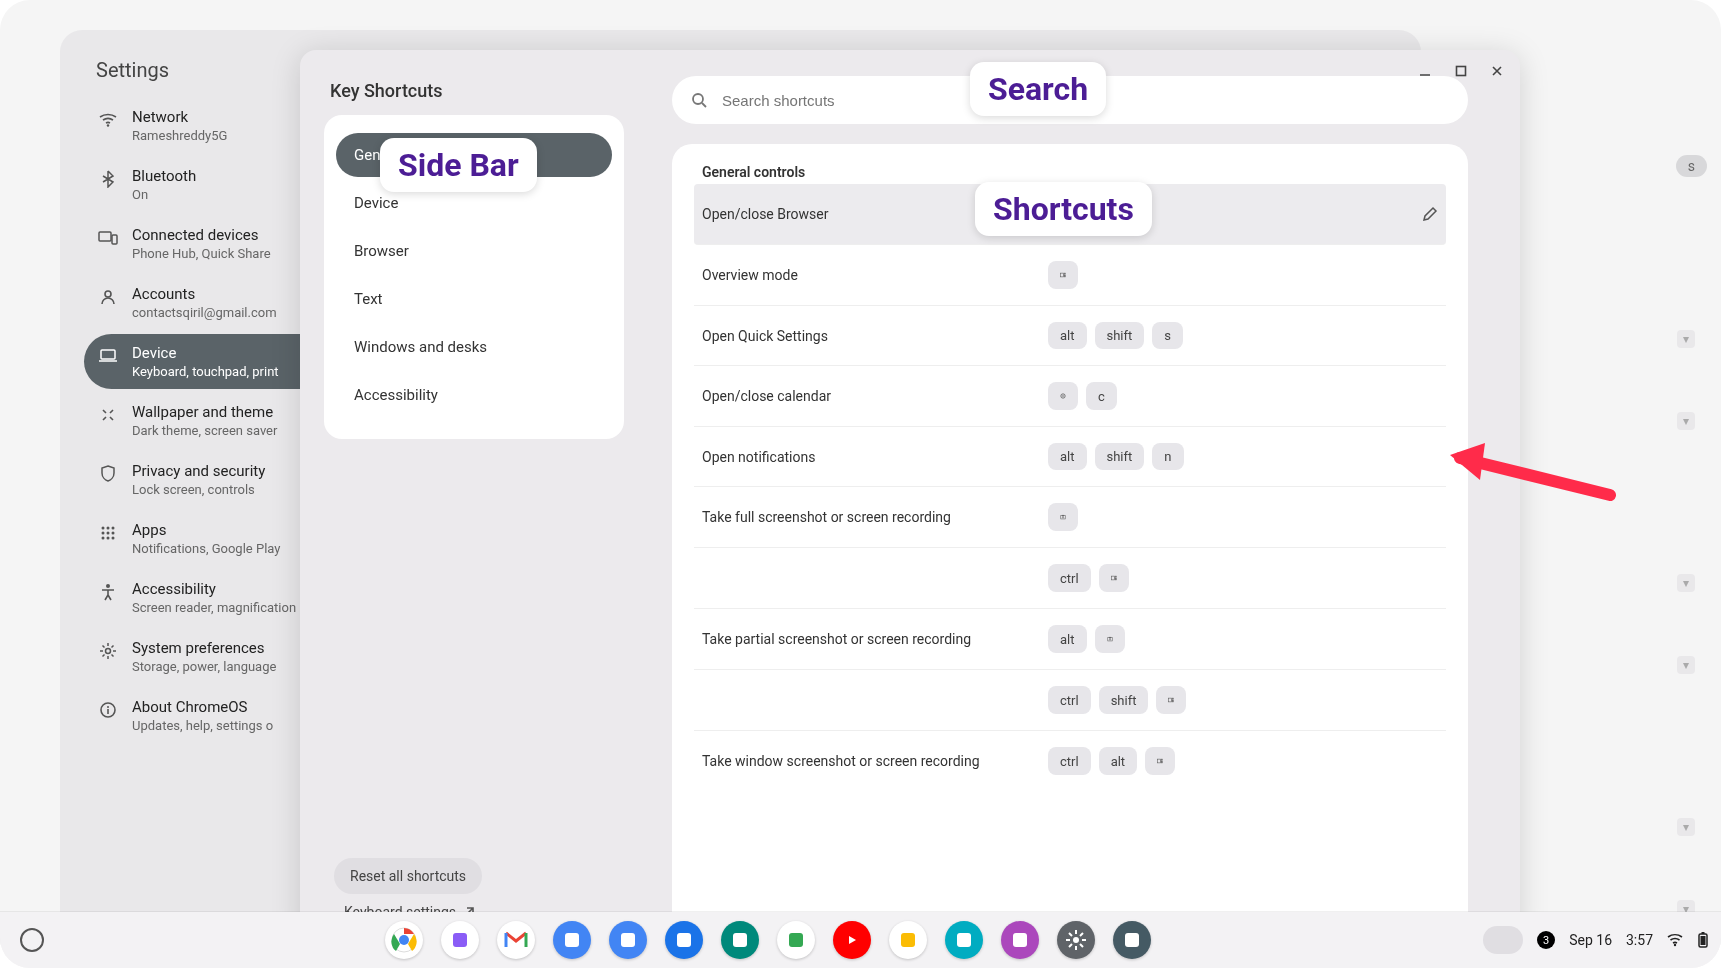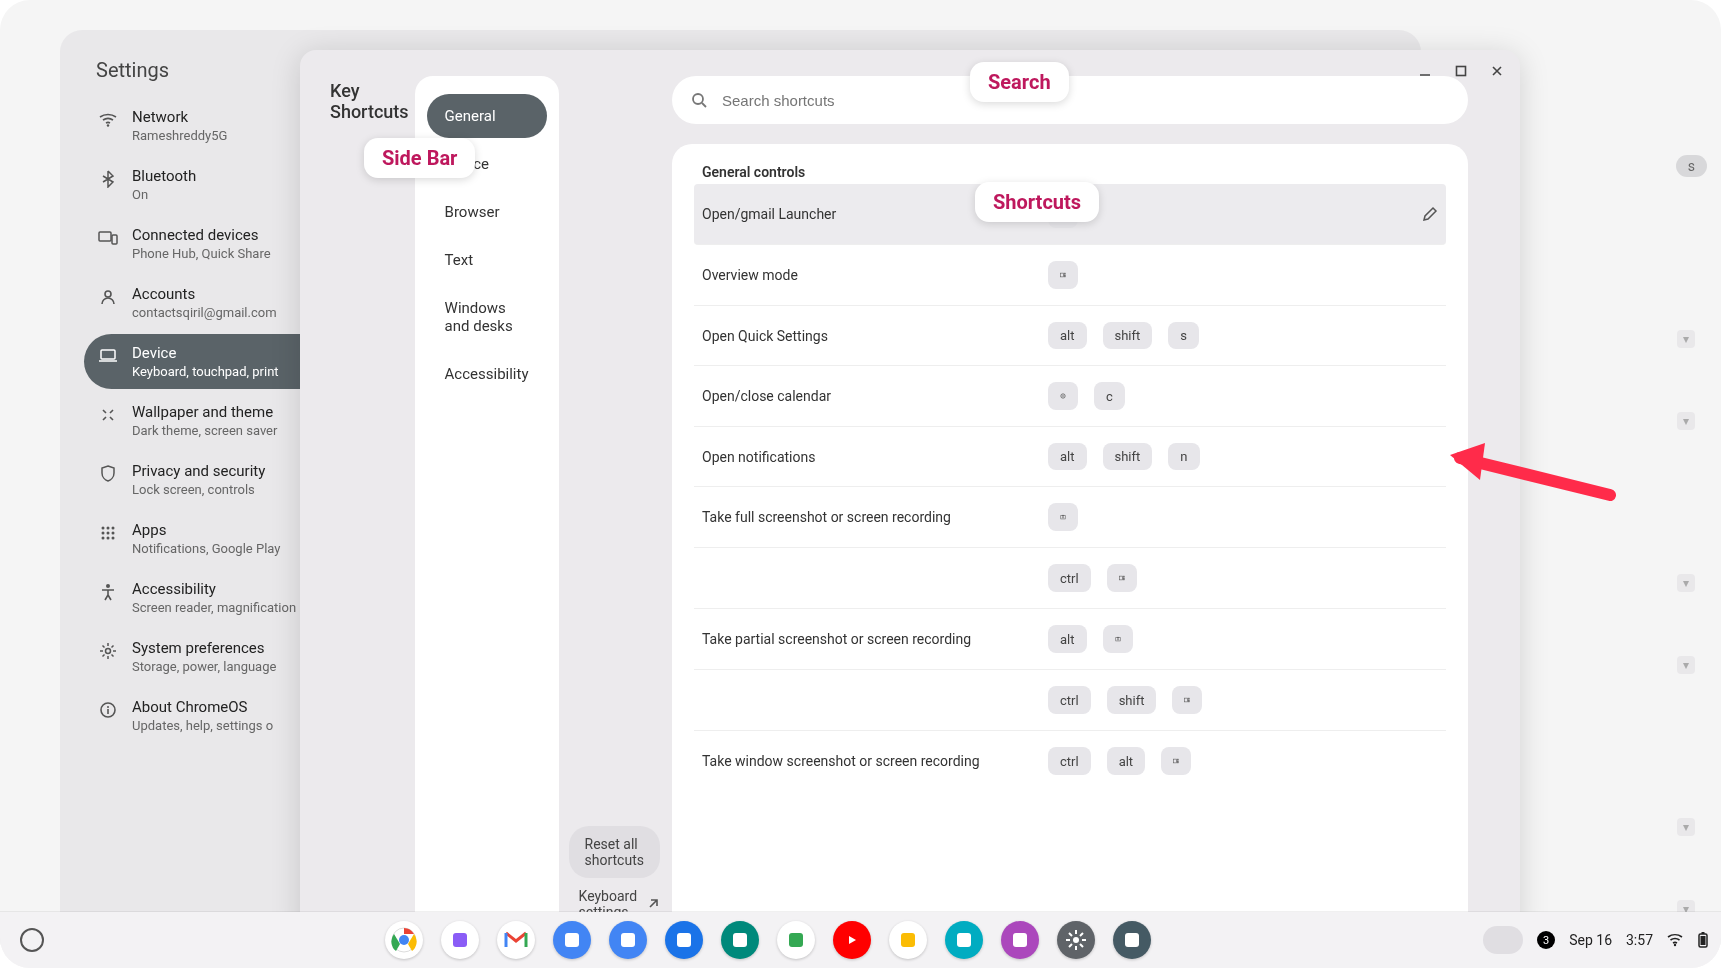--- a/index.html
+++ b/index.html
@@ -75,21 +75,21 @@
     display:flex; align-items:center; justify-content:center;
     color:#444; font-size:14px;
   }
 
   .shortcuts-body {
     display:flex; flex:1; padding: 26px 24px 0 24px; gap: 0px;
     overflow:hidden;
   }
   .shortcuts-side {
     width: 320px; flex:none;
-    display:flex; 
+    display:flex; flex-direction:column;
     padding-right: 20px;
   }
   .side-title {
     font-size: 18px; color:#333; font-weight:500;
     padding: 4px 6px 14px 6px;
   }
   .side-card {
     background:#fff; border-radius: 18px; padding: 18px 12px 22px 12px;
     display:flex; flex-direction:column; gap:4px;
   }
@@ -143,36 +143,36 @@
     padding: 0 8px 4px 8px;
   }
   .row {
     display:flex; align-items:center;
     padding: 16px 8px;
     border-bottom: 1px solid #eee;
     gap: 16px;
   }
   .row:last-child { border-bottom:none; }
   .row .label { font-size: 14px; color:#333; flex:0 0 330px; }
-  .row .keys { display:flex; gap:16px; flex:1; }
+  .row .keys { display:flex; gap:8px; flex:1; }
   .row .edit { margin-left:auto; color:#555; }
   .row.highlight { background:#ecebee; border-radius: 4px; }
   .key {
     background:#e7e6ea; border-radius: 8px;
     padding: 6px 12px; font-size: 13px; color:#444;
     display:inline-flex; align-items:center; justify-content:center;
     min-width: 28px;
   }
   .kc { width:30px; height:28px; display:inline-flex; align-items:center; justify-content:center; }
 
   
   .callout {
     position:absolute;
-    background:#fff; color:#be185d;
-    font-weight:700; font-size:20px;
+    background:#fff; color:#4c1d95;
+    font-weight:700; font-size:32px;
     padding: 8px 18px; border-radius: 14px;
     box-shadow: 0 2px 8px rgba(0,0,0,0.15);
     z-index: 50;
   }
 
   
   .arrow {
     position:absolute;
     left: 1440px; top: 440px;
     width: 180px; height: 60px;
@@ -417,21 +417,21 @@
                 <circle cx="8" cy="8" r="5" fill="none" stroke="#777" stroke-width="1.8"></circle>
                 <path d="M12 12l4 4" stroke="#777" stroke-width="1.8"></path>
               </svg>
             </span>
           <input type="text" placeholder="Search shortcuts" style="">
         </div>
         <div class="content-card">
           <div class="section-heading">General controls</div>
           <div id="rows">
               <div class="row highlight">
-                <span class="label">Open/gmail Launcher</span>
+                <span class="label">Open/close Browser</span>
                 <span class="keys">
                   <span class="key kc">
                     <svg width="14" height="14" viewBox="0 0 14 14">
                       <circle cx="7" cy="7" r="5" fill="none" stroke="#555" stroke-width="1.8"></circle>
                       <circle cx="7" cy="7" r="1.8" fill="#555"></circle>
                     </svg>
                   </span>
                 </span>
                 <span class="edit">
                   <svg width="16" height="16" viewBox="0 0 16 16">
@@ -545,21 +545,21 @@
                   </span>
                 </span>
               </div>
             </div>
         </div>
       </div>
     </div>
   </div>
 
   <div class="callout" style="left:970px; top:62px;">Search</div>
-  <div class="callout" style="left:364px; top:138px;">Side Bar</div>
+  <div class="callout" style="left:380px; top:138px;">Side Bar</div>
   <div class="callout" style="left:975px; top:182px;">Shortcuts</div>
 
   <div class="arrow">
     <svg width="180" height="70" viewBox="0 0 180 70">
       <defs></defs>
       <path d="M170 55 L20 18" stroke="#ff2b4a" stroke-width="12" stroke-linecap="round"></path>
       <path d="M10 15 L45 3 L40 40 Z" fill="#ff2b4a"></path>
     </svg>
   </div>
 

